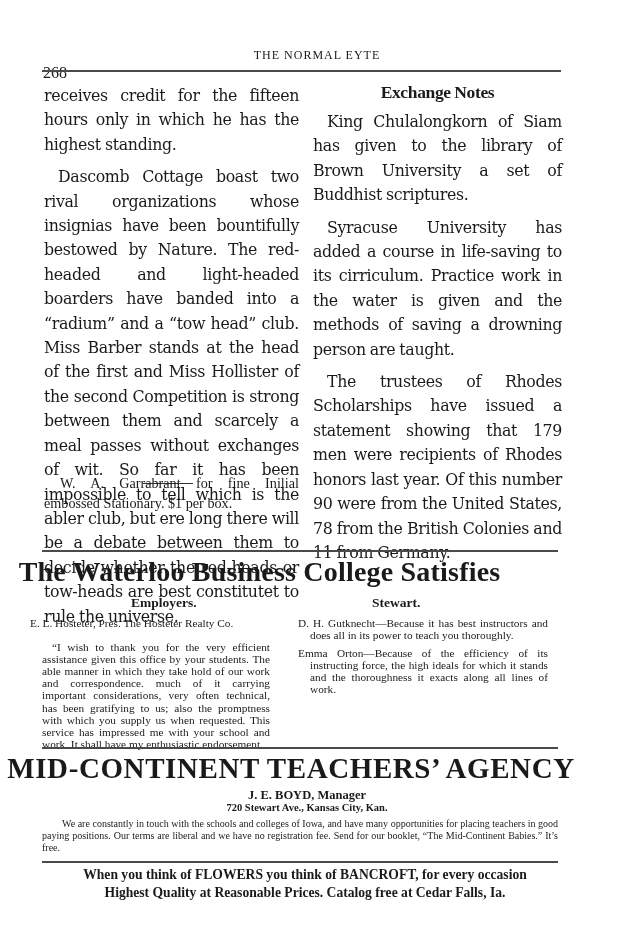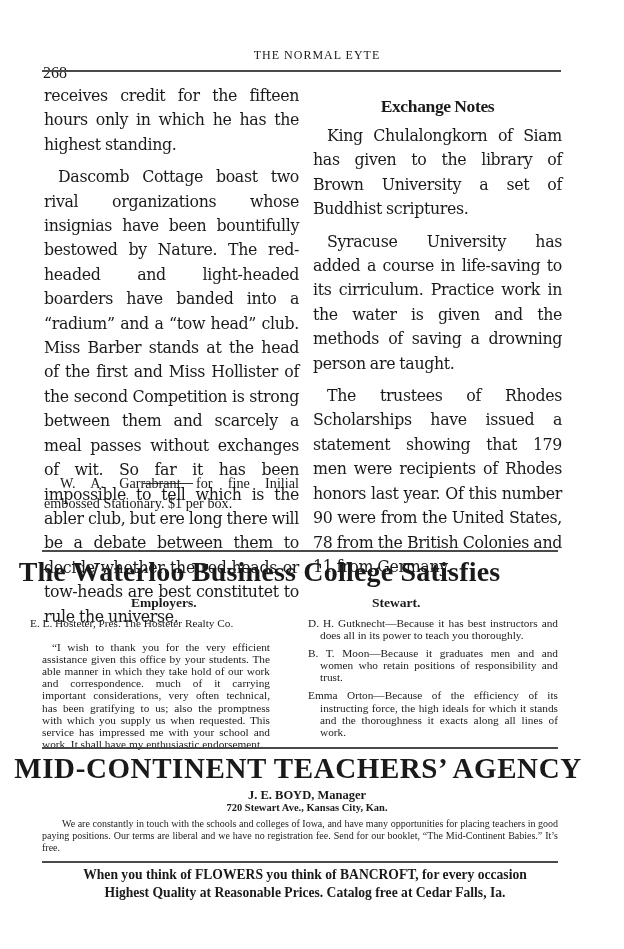--- a/index.html
+++ b/index.html
@@ -43,21 +43,21 @@
       font-family: "DejaVu Serif", serif;
       letter-spacing: -0.35px;
       word-spacing: -0.5px;
     }
     .col p {
       margin: 0 0 8px 0;
       text-indent: 14px;
     }
     .col p.noindent { text-indent: 0; }
     .col-left  { left: 44px; top: 84px;  width: 255px; }
-    .col-right { left: 313px; top: 94px; width: 249px; }
+    .col-right { left: 313px; top: 80px; width: 249px; }
 
     .section-heading {
       text-align: center;
       font-family: "Liberation Serif", serif;
       font-weight: bold;
       font-size: 17.5px;
       line-height: 24px;
       margin: 0 0 6px 0;
     }
     .short-rule {
@@ -97,30 +97,30 @@
       position: absolute;
       font-family: "Liberation Serif", serif;
       font-size: 11.3px;
       line-height: 12.1px;
       text-align: justify;
     }
     .emp-block { left: 30px; top: 617px; width: 252px; }
     .emp-block .name { margin: 0; }
     .emp-block .quote { margin: 12px; text-indent: 10px; }
 
-    .stu-block { left: 308px; top: 617px; width: 250px; }
+    .stu-block { left: 298px; top: 617px; width: 250px; }
     .stu-block .entry {
       margin: 0 0 6px 0;
       padding-left: 12px;
       text-indent: -12px;
     }
 
     
     .mc-title {
-      left: 7px; width: 592px; top: 752px;
+      left: 0; width: 592px; top: 752px;
       text-align: center;
       font-family: "Liberation Serif", serif;
       font-weight: bold;
       font-size: 29px;
       letter-spacing: 0.6px;
       padding-right: 10px; box-sizing: border-box;
     }
     .mc-manager {
       left: 0; width: 624px; top: 788px;
       text-align: center;
@@ -178,21 +178,20 @@
 <div class="abs sub-head emp-head">Employers.</div>
 <div class="abs sub-head stu-head">Stewart.</div>
 
 <div class="small emp-block">
   <p class="name">E. L. Hosteter, Pres. The Hosteter Realty Co.</p>
   <p class="quote">“I wish to thank you for the very efficient assistance given this office by your students. The able manner in which they take hold of our work and correspondence. much of it carrying important considerations, very often technical, has been gratifying to us; also the promptness with which you supply us when requested. This service has impressed me with your school and work. It shall have my enthusiastic endorsement.</p>
 </div>
 
 <div class="small stu-block">
   <p class="entry">D. H. Gutknecht—Because it has best instructors and does all in its power to teach you thoroughly.</p>
-  <p class="entry">B. T. Moon—Because it graduates men and and women who retain positions of responsibility and trust.</p>
   <p class="entry">Emma Orton—Because of the efficiency of its instructing force, the high ideals for which it stands and the thoroughness it exacts along all lines of work.</p>
 </div>
 
 <div class="rule" style="left:42px; top:747px; width:516px;"></div>
 <div class="abs mc-title">MID-CONTINENT TEACHERS’ AGENCY</div>
 <div class="abs mc-manager">J. E. BOYD, Manager</div>
 <div class="abs mc-address">720 Stewart Ave., Kansas City, Kan.</div>
 <div class="small mc-body">We are constantly in touch with the schools and colleges of Iowa, and have many opportunities for placing teachers in good paying positions. Our terms are liberal and we have no registration fee. Send for our booklet, “The Mid-Continent Babies.” It’s free.</div>
 
 <div class="rule" style="left:42px; top:861px; width:516px;"></div>

